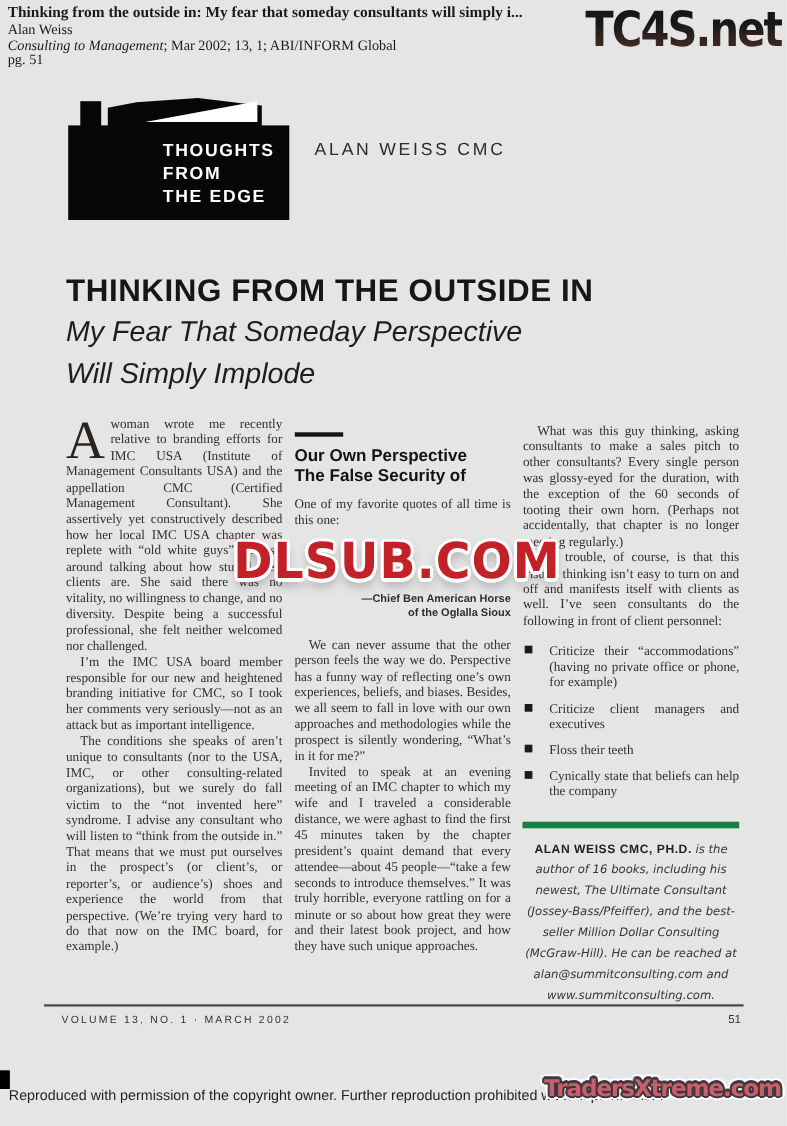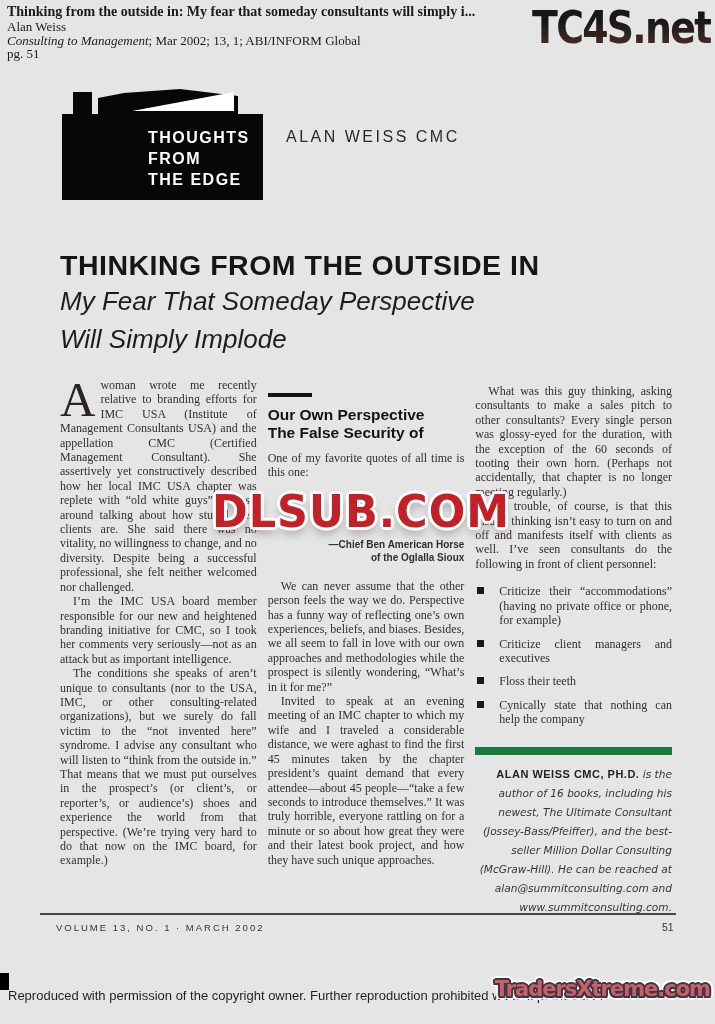--- a/index.html
+++ b/index.html
@@ -47,23 +47,23 @@
   .sec-heading{font-family:"Liberation Sans",sans-serif;font-weight:bold;font-size:15.5px;
     line-height:18px;color:#131313;text-align:left;margin-bottom:9px;}
   .quote-space{height:58px;}
   .attribution{text-align:right;font-family:"Liberation Sans",sans-serif;font-weight:bold;
     font-size:10px;line-height:13px;color:#2e2e2e;margin-bottom:15px;}
 
   .bullets{list-style:none;margin:13px 0 0 0;padding:0;}
   .bullets li{position:relative;padding-left:24px;margin-bottom:9px;}
   .bullets li .sq{position:absolute;left:2px;top:3px;width:7px;height:7px;background:#1a1a1a;}
 
-  .bio-box{border-top:8px solid #15803d;margin-top:20px;padding-top:10px;
+  .bio-box{border-top:6px solid #15803d;margin-top:20px;padding-top:10px;
     font-family:"DejaVu Sans",sans-serif;font-style:italic;font-size:10.6px;line-height:19px;
-    color:#3a342e;text-align:right;}
+    color:#3a342e;text-align:center;}
   .bio-box .lead{font-style:normal;font-weight:bold;font-family:"Liberation Sans",sans-serif;
     font-size:11px;letter-spacing:.5px;color:#222;}
 
   
   .footer-rule{position:absolute;left:40px;top:913px;width:636px;height:2px;background:#4a4641;}
   .footer-vol{position:absolute;left:56px;top:922px;font-family:"Liberation Sans",sans-serif;
     font-size:9.5px;letter-spacing:2px;color:#333;}
   .footer-page{position:absolute;left:662px;top:921px;font-family:"Liberation Sans",sans-serif;
     font-size:10.5px;color:#333;}
 
@@ -145,21 +145,21 @@
       <p class="ind">Invited to speak at an evening meeting of an IMC chapter to which my wife and I traveled a considerable distance, we were aghast to find the first 45 minutes taken by the chapter president’s quaint demand that every attendee—about 45 people—“take a few seconds to introduce themselves.” It was truly horrible, everyone rattling on for a minute or so about how great they were and their latest book project, and how they have such unique approaches.</p>
     </div>
 
     <div class="col">
       <p class="ind" style="margin-top:6px;">What was this guy thinking, asking consultants to make a sales pitch to other consultants? Every single person was glossy-eyed for the duration, with the exception of the 60 seconds of tooting their own horn. (Perhaps not accidentally, that chapter is no longer meeting regularly.)</p>
       <p class="ind">The trouble, of course, is that this insular thinking isn’t easy to turn on and off and manifests itself with clients as well. I’ve seen consultants do the following in front of client personnel:</p>
       <ul class="bullets">
         <li><span class="sq"></span><span>Criticize their “accommodations” (having no private office or phone, for example)</span></li>
         <li><span class="sq"></span><span>Criticize client managers and executives</span></li>
         <li><span class="sq"></span><span>Floss their teeth</span></li>
-        <li><span class="sq"></span><span>Cynically state that nothing can help the company</span></li>
+        <li><span class="sq"></span><span>Cynically state that beliefs can help the company</span></li>
       </ul>
       <div class="bio-box">
         <span class="lead">ALAN WEISS CMC, PH.D.</span><span> is the author of 16 books, including his newest, The Ultimate Consultant (Jossey-Bass/Pfeiffer), and the best-seller Million Dollar Consulting (McGraw-Hill). He can be reached at alan@summitconsulting.com and www.summitconsulting.com.</span>
       </div>
     </div>
 
   </div>
 
   <div class="footer-rule"></div>
   <div class="footer-vol">VOLUME 13, NO. 1 · MARCH 2002</div>

